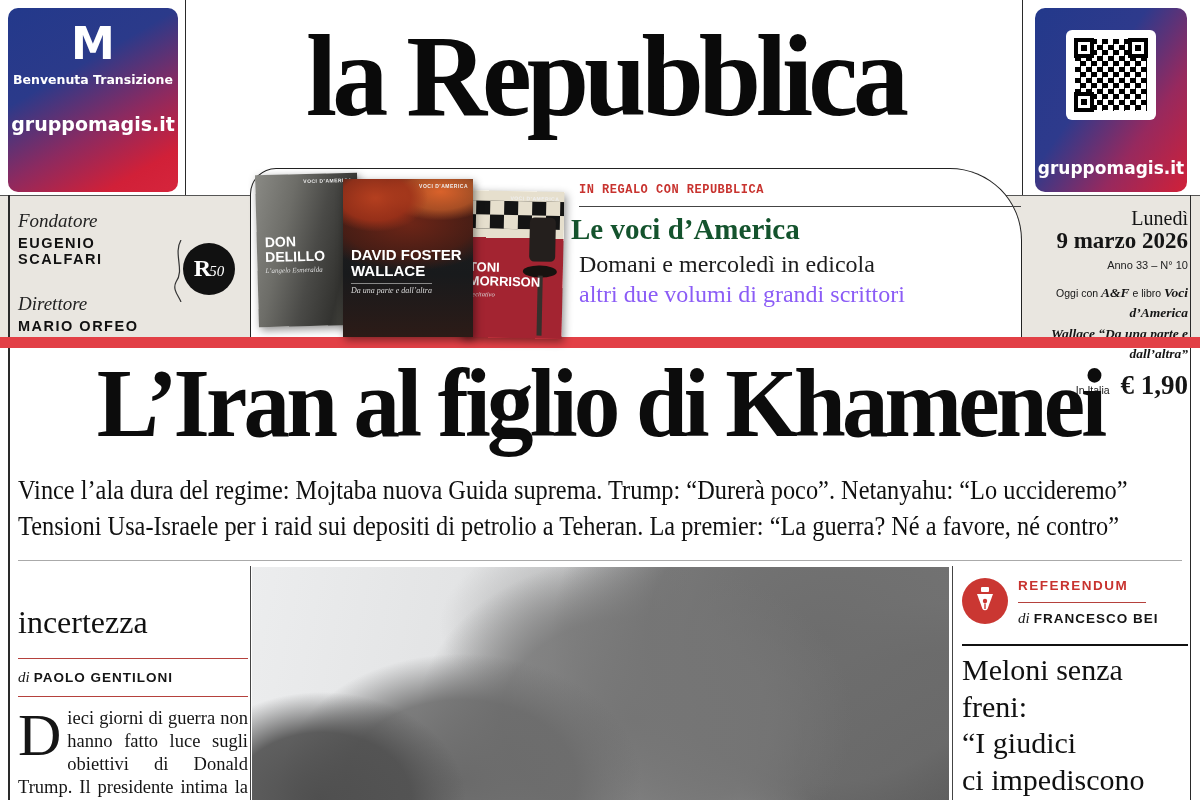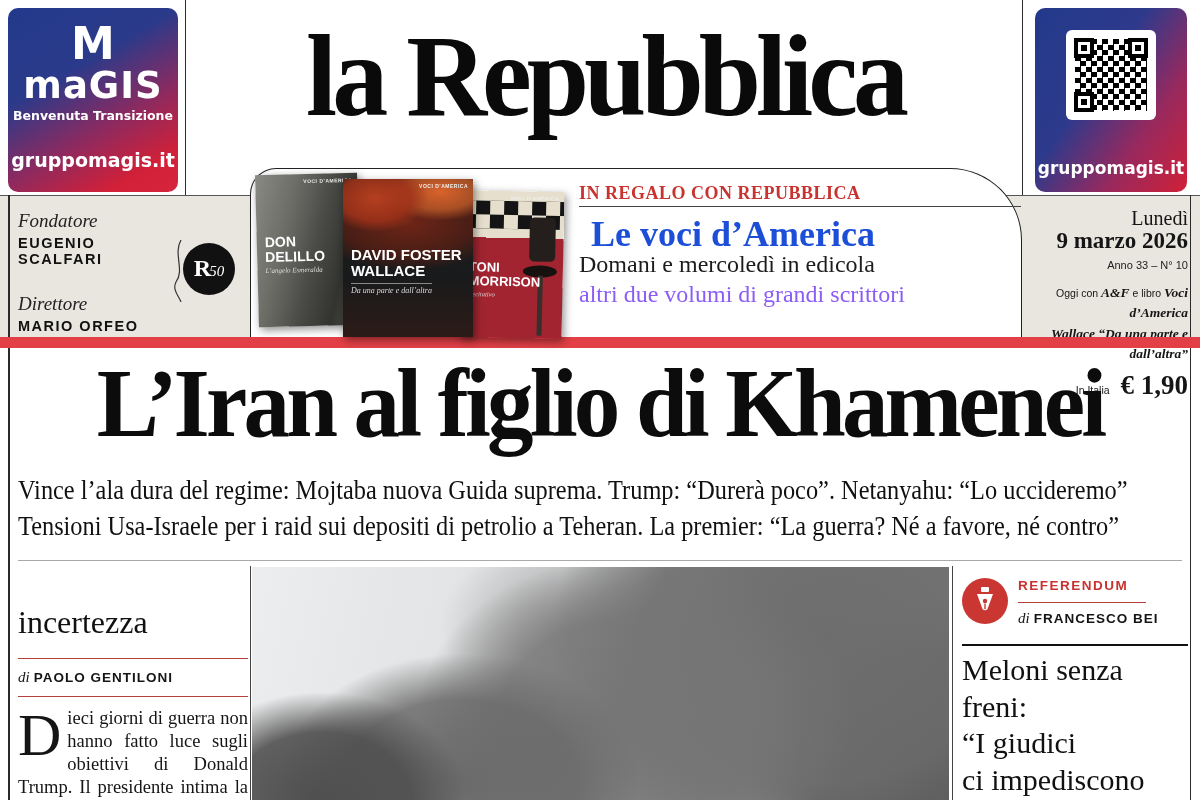--- a/index.html
+++ b/index.html
@@ -71,24 +71,24 @@
   #book-3 { left:210px; top:22px; width:102px; height:147px; transform:rotate(1.2deg);
             background:linear-gradient(#e6dfcd 0 32%, #a32431 32% 100%); }
   #book-3 .checker { position:absolute; left:0; top:10px; width:100%; height:28px;
             background-image:repeating-conic-gradient(#141414 0% 25%, #e6dfcd 0% 50%); background-size:28px 28px; }
   #book-3 .chair { position:absolute; right:6px; top:26px; width:34px; height:118px; }
   #book-3 .chair .back { position:absolute; right:2px; top:0; width:26px; height:44px; background:#241f1d; border-radius:5px; }
   #book-3 .chair .seat { position:absolute; right:0; top:48px; width:34px; height:12px; background:#17120f; border-radius:50%; }
   #book-3 .chair .leg  { position:absolute; right:14px; top:58px; width:5px; height:60px; background:#35302c; }
   #book-3 .author { top:70px; font-size:13px; }
   #book-3 .sub { top:100px; font-size:6.5px; }
-  #promo-kicker { position:absolute; left:328px; top:14px; font-family:Liberation Serif, serif;
-                  font-weight:bold; font-size:18px; letter-spacing:.5px; color:#c8332f; }
+  #promo-kicker { position:absolute; left:328px; top:14px; font-family:Liberation Mono, monospace;
+                  font-weight:bold; font-size:12px; letter-spacing:.5px; color:#c8332f; }
   #promo-rule { position:absolute; left:328px; top:37px; width:442px; height:1px; background:#444; }
-  #promo-title { position:absolute; left:340px; top:44px; font-weight:bold; font-size:36px; color:#1d4ed8; }
+  #promo-title { position:absolute; left:320px; top:44px; font-weight:bold; font-size:29px; color:#14532d; }
   #promo-l1 { position:absolute; left:328px; top:82px;  font-size:24px; color:#1c1c1c; }
   #promo-l2 { position:absolute; left:328px; top:112px; font-size:24px; color:#8b5cf6; }
 
   
   #dateline { left:1030px; top:207px; width:158px; text-align:right; }
   #dl-weekday { font-size:20px; }
   #dl-date { font-weight:bold; font-size:23px; margin-top:-2px; }
   #dl-issue { font-family:"Liberation Sans",sans-serif; font-size:11px; margin-top:5px; color:#222; }
   #dl-today { font-size:13.5px; margin-top:12px; font-weight:bold; font-style:italic; line-height:1.5; }
   #dl-today .plain { font-family:"Liberation Sans",sans-serif; font-style:normal; font-weight:normal; font-size:10.5px; }
@@ -140,21 +140,20 @@
 
   .colline { background:#444; }
 </style>
 </head>
 <body>
 
 <div id="page">
 
   <div class="abs ad" id="ad-left">
     <div class="m-glyph">M</div>
-    <div class="m-word">maGIS</div>
     <div class="m-tag">Benvenuta Transizione</div>
     <div class="m-url">gruppomagis.it</div>
   </div>
 
   <div class="abs" id="masthead">la Repubblica</div>
 
   <div class="abs ad" id="ad-right">
     <div class="qr">
       <div class="qr-inner">
         <div class="finder f-tl"></div>

